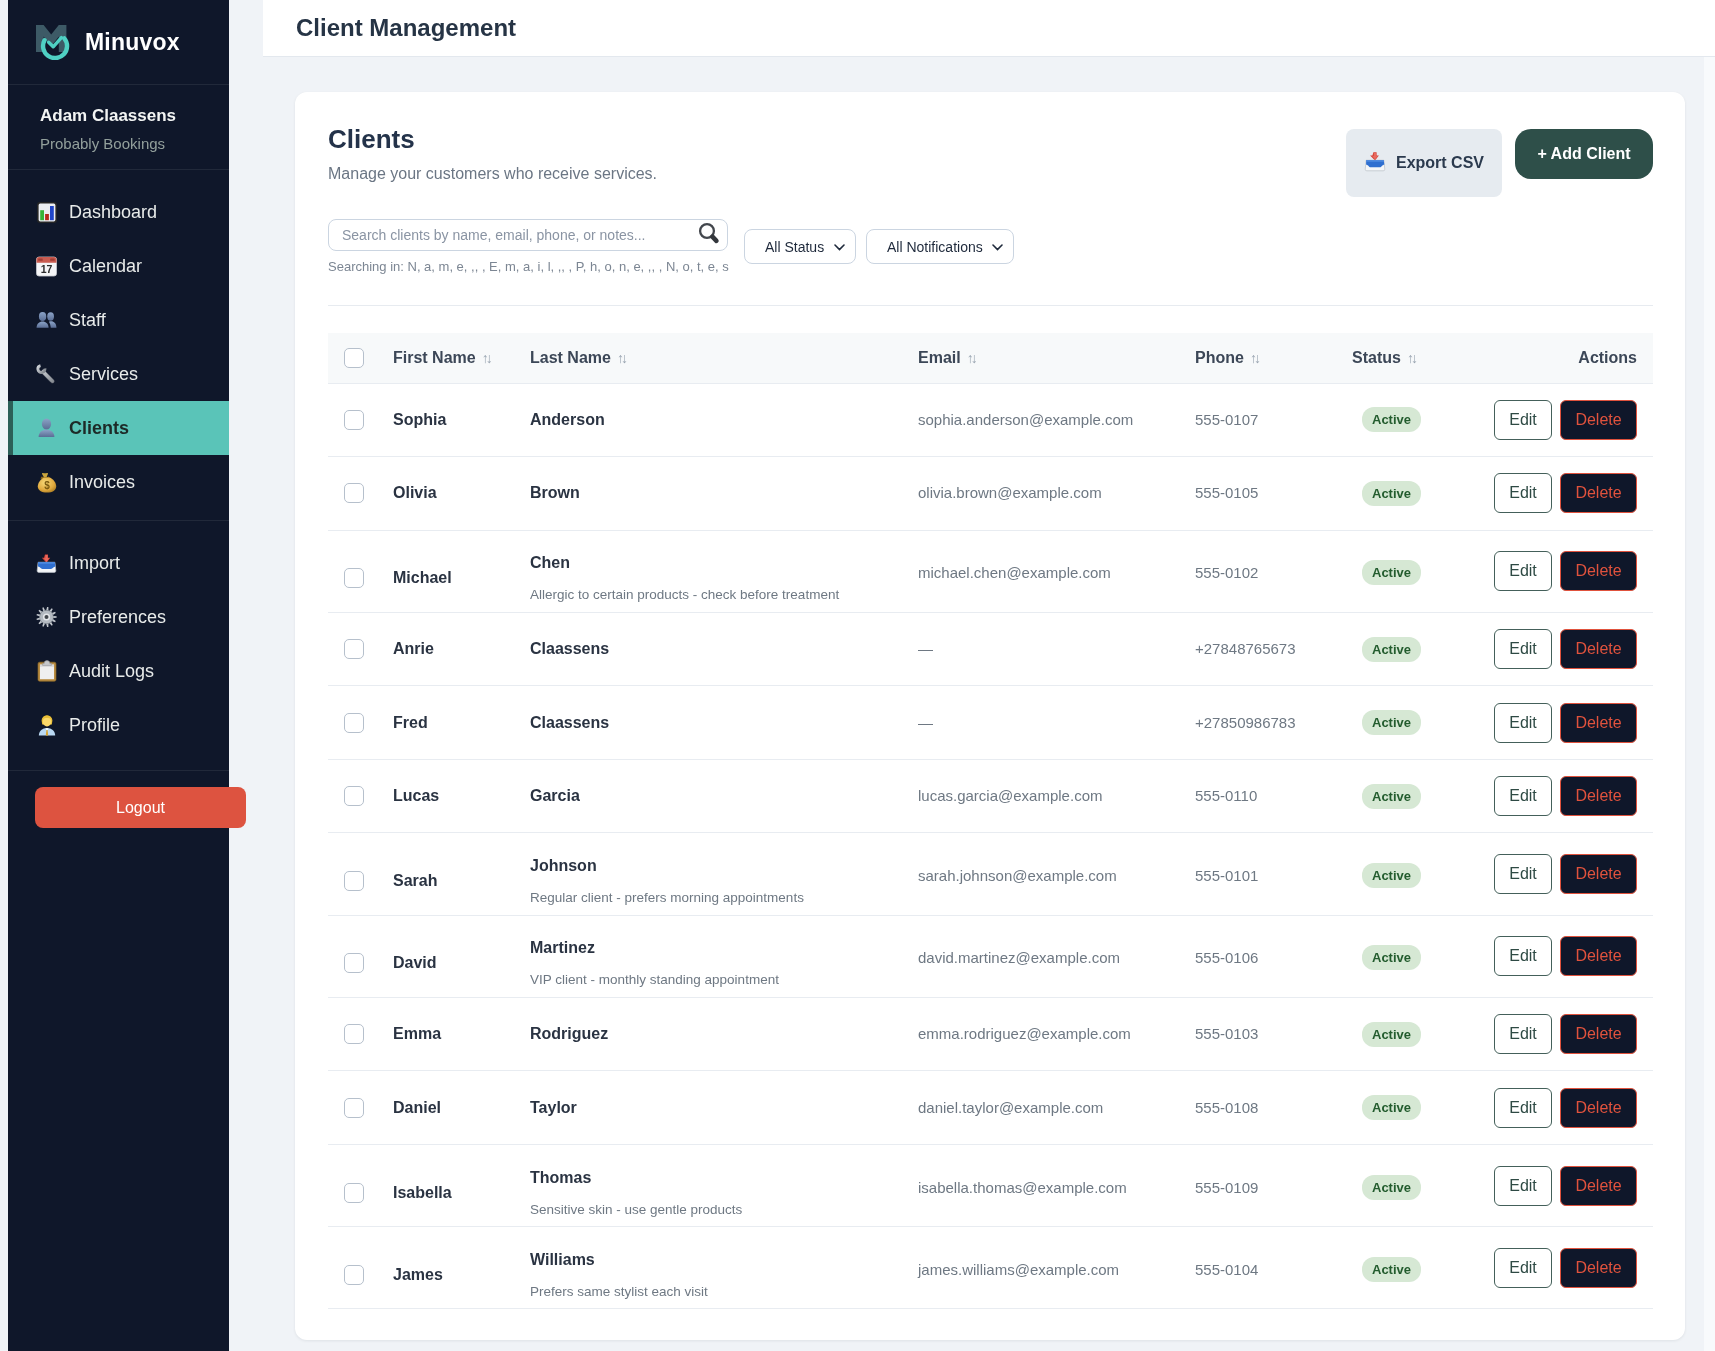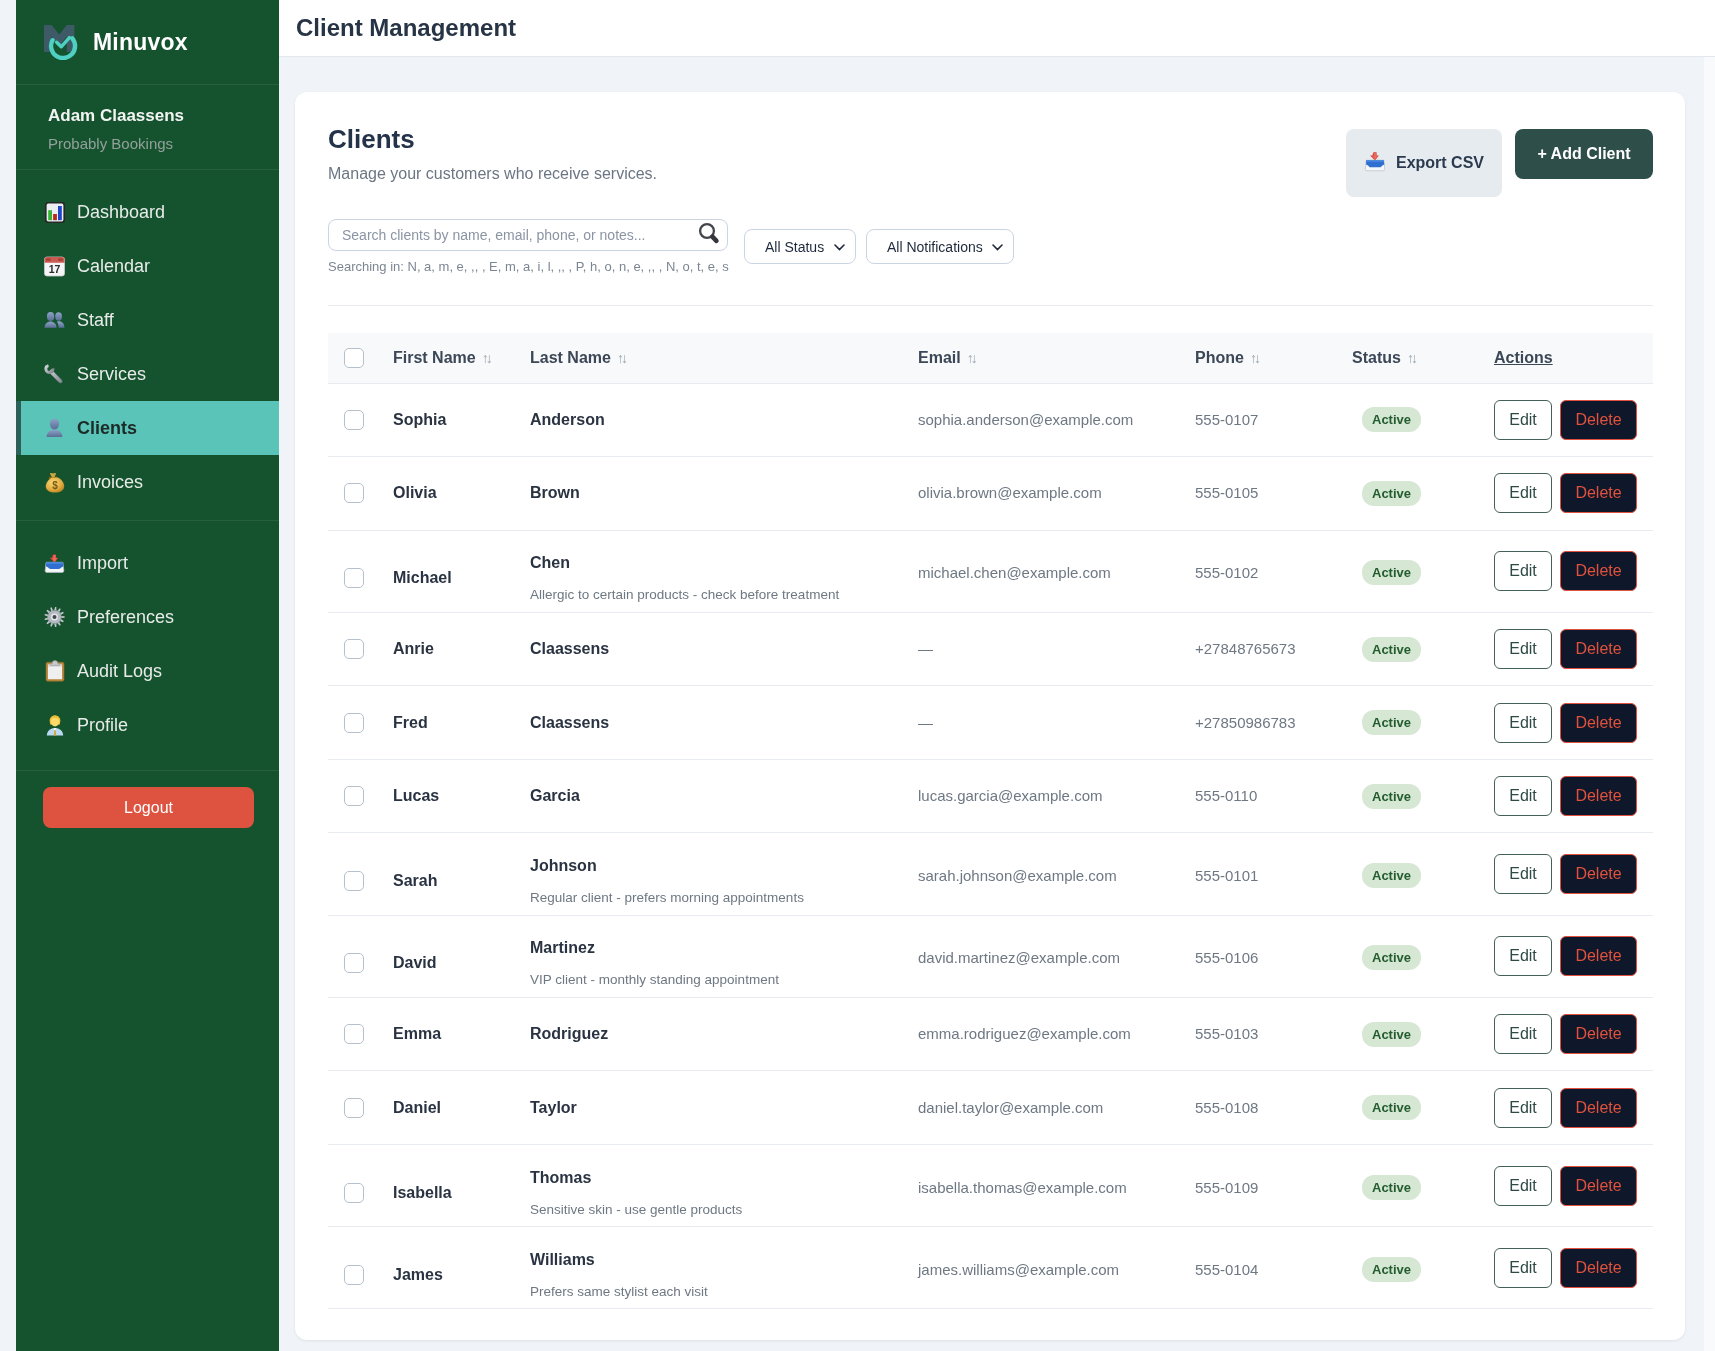--- a/index.html
+++ b/index.html
@@ -1,20 +1,20 @@
 <!DOCTYPE html>
 <html><head>
 <meta charset="utf-8">
 <style>
 * { margin:0; padding:0; box-sizing:border-box; }
 html,body { width:1715px; height:1351px; overflow:hidden; }
 body { font-family:"Liberation Sans", sans-serif; background:#f0f3f7; }
 
 
-.sidebar { position:fixed; left:16px; top:0; width:263px; height:1351px; background:#14532d; color:#fff; z-index:5; }
+.sidebar { position:fixed; left:8px; top:0; width:221px; height:1351px; background:#0f172a; color:#fff; z-index:5; }
 .logo-row { display:flex; align-items:center; gap:13px; padding:25px 0 25px 28px; border-bottom:1px solid rgba(255,255,255,0.08); height:85px; }
 .logo-name { font-size:23px; font-weight:bold; color:#fff; letter-spacing:0.2px; }
 .user-block { padding:21px 28px 17px 32px; border-bottom:1px solid rgba(255,255,255,0.08); }
 .user-name { font-size:17px; font-weight:bold; color:#f3f5f4; }
 .user-co { font-size:15px; color:#93a09c; margin-top:9px; }
 .nav { margin-top:15px; }
 .nav-item { display:flex; align-items:center; height:54px; padding-left:28px; font-size:18px; color:#e8ebea; }
 .nav-item .ico { width:21px; height:21px; margin-right:12px; flex:none; display:flex; align-items:center; justify-content:center; }
 .nav-item.active { background:#5ac4b8; color:#1d2a27; font-weight:bold; border-left:5px solid #2c5f58; padding-left:23px; }
 .nav-div { border-top:1px solid rgba(255,255,255,0.08); margin-top:11px !important; padding-top:15px; }
@@ -26,21 +26,21 @@
 .topbar h1 { font-size:24px; font-weight:bold; color:#263445; }
 
 
 .main { margin-left:263px; padding:92px 30px 0 32px; }
 .card { background:#fff; border-radius:12px; box-shadow:0 1px 3px rgba(16,24,40,0.08); padding:32px 32px 31px 33px; }
 .card-head { display:flex; justify-content:space-between; align-items:flex-start; }
 .card-title { font-size:26px; font-weight:bold; color:#24334a; }
 .card-sub { font-size:16px; color:#6b7684; margin-top:10px; }
 .head-btns { display:flex; gap:13px; margin-top:5px; }
 .btn-export { display:flex; align-items:center; justify-content:center; gap:10px; width:156px; height:68px; background:#e6ebf0; border-radius:8px; font-size:16px; font-weight:bold; color:#2b3a4e; }
-.btn-add { display:flex; align-items:center; justify-content:center; width:138px; height:50px; background:#2e4f49; border-radius:8px; font-size:16px; font-weight:bold; color:#fff; }
+.btn-add { display:flex; align-items:center; justify-content:center; width:138px; height:50px; background:#2e4f49; border-radius:16px; font-size:16px; font-weight:bold; color:#fff; }
 
 .search-row { display:flex; align-items:center; margin-top:22px; }
 .search-col { width:400px; }
 .search-box { position:relative; width:400px; height:32px; }
 .search-box input { width:400px; height:32px; border:1px solid #cbd5e1; border-radius:8px; padding:0 34px 0 13px; font-size:14px; font-family:inherit; color:#334155; outline:none; }
 .search-box input::placeholder { color:#8a94a3; }
 .search-mag { position:absolute; right:8px; top:2px; }
 .search-note { font-size:13px; color:#7c8693; margin-top:8px; white-space:nowrap; }
 .sel { position:relative; height:35px; border:1px solid #cbd5e1; border-radius:8px; background:#fff; font-size:14px; color:#1e293b; display:flex; align-items:center; }
 .sel-status { width:112px; margin-left:16px; padding-left:20px; }
@@ -63,21 +63,21 @@
 tbody tr.rn { height:82.3px; }
 .cb { width:20px; height:20px; border:1.5px solid #b6c0cc; border-radius:5px; background:#fff; }
 td.cbc { padding-left:16px; }
 .name { font-size:16px; font-weight:bold; color:#2a3342; }
 .note { font-size:13.5px; color:#6e7883; margin-top:15px; }
 .muted { font-size:15px; color:#6e7883; }
 .pill { display:inline-block; background:#d6e8d4; color:#235c2e; font-size:13px; font-weight:bold; border-radius:12px; padding:5px 10px; margin-left:10px; }
 td.act { text-align:right; }
 .btn-edit { display:inline-block; width:58px; height:40px; line-height:38px; text-align:center; border:1px solid #44605a; border-radius:6px; color:#2e4a44; font-size:16px; background:#fff; }
 .btn-del { display:inline-block; width:77px; height:40px; line-height:38px; text-align:center; border:1px solid #e0523d; border-radius:6px; color:#e0523d; font-size:16px; background:#0f172a; margin-left:8px; }
-thead td.act { text-align:left;text-decoration:underline; }
+thead td.act { text-align:right; }
 
 .bottom-box { margin:21px -17px 0 5px; height:40px; border:1px solid #aedade; background:#f2fafa; border-radius:10px; }
 </style>
 </head>
 <body>
 <div class="sidebar">
   <div class="logo-row">
     <svg width="36" height="35" viewBox="0 0 36 35">
       <path d="M0 0 h7.6 L15.2 9.6 22.8 0 H30.4 V27 h-7.6 V11.5 L15.2 21.2 7.6 11.5 V27 H0 z" fill="#3d5a66"></path>
       <path d="M8.6 15.2 A12 12 0 1 0 28.3 13.4" fill="none" stroke="#4fd0c3" stroke-width="4.4" stroke-linecap="round"></path>

